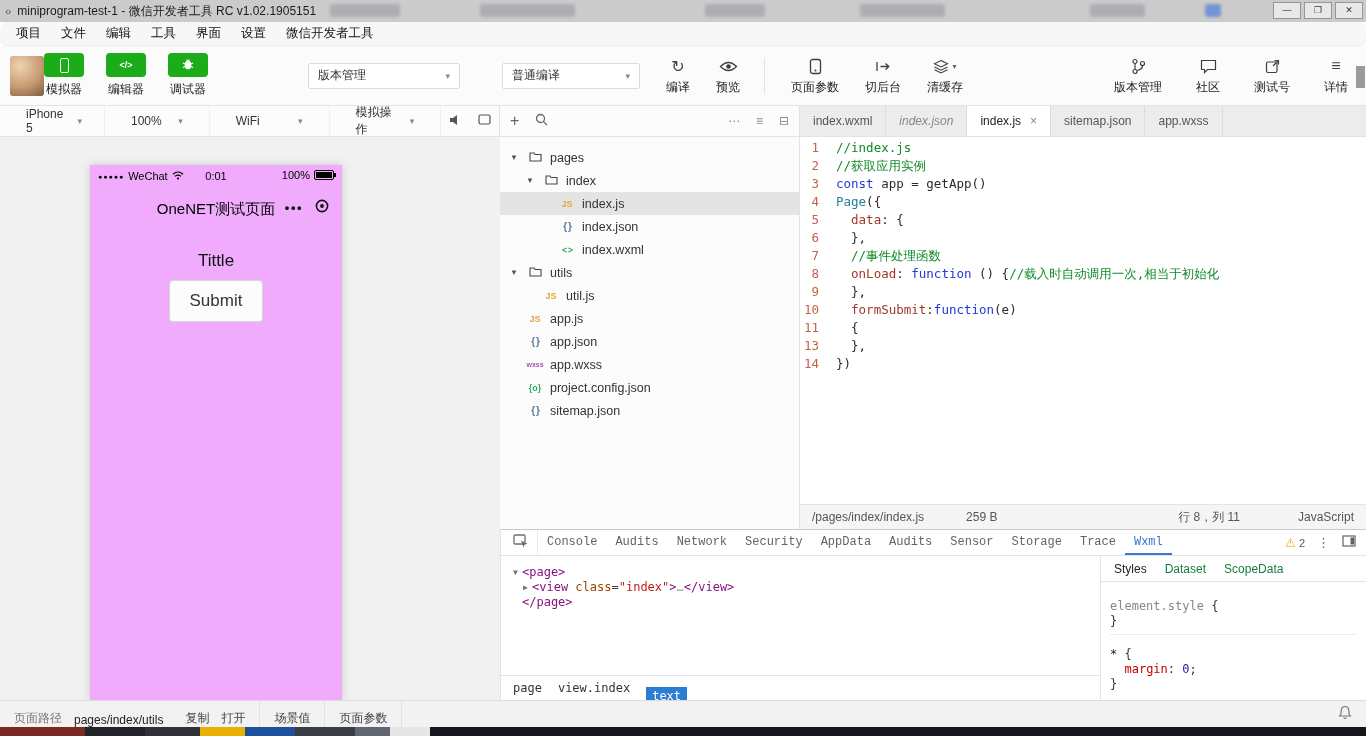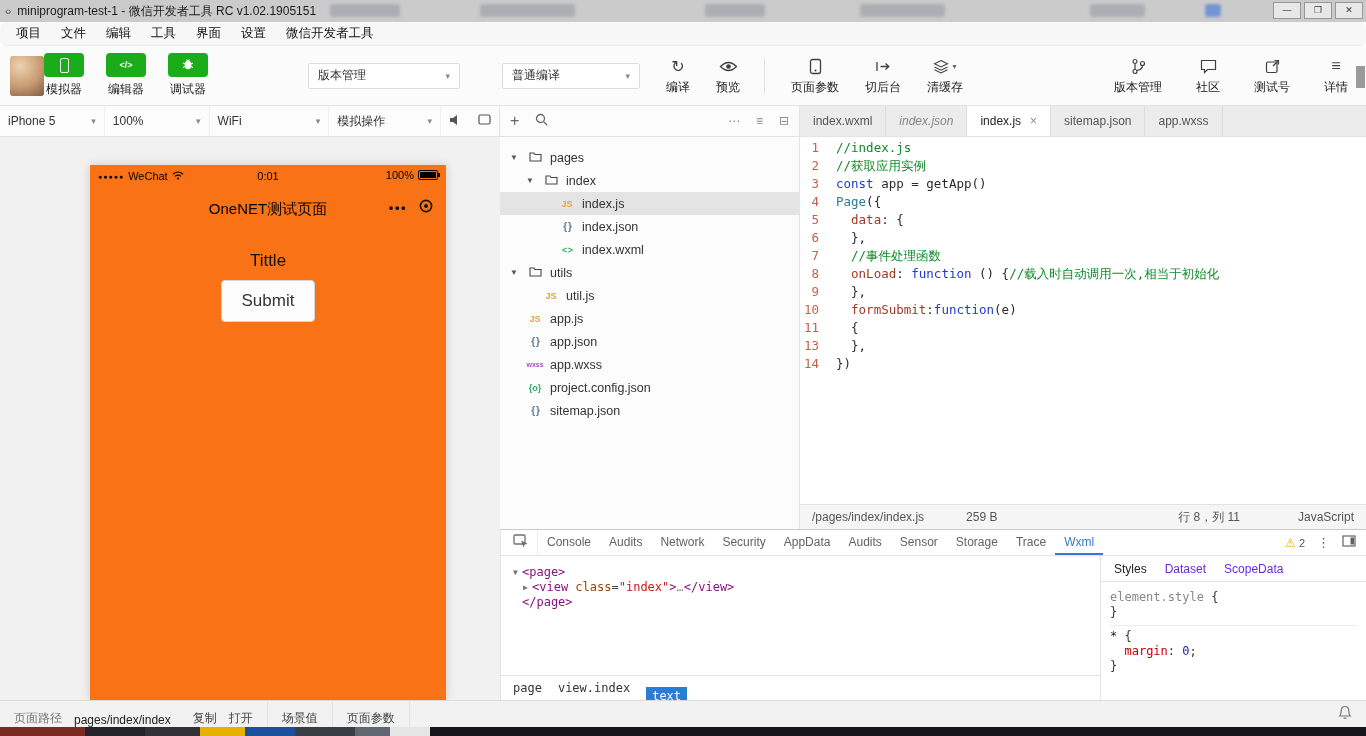--- a/index.html
+++ b/index.html
@@ -43,38 +43,38 @@
   .act .lb { font-size:12px; margin-top:2px; }
   .vsep { width:1px; height:36px; background:#e3e3e3; margin-left:24px; }
   .right-acts { margin-left:auto; display:flex; align-items:center; margin-right:18px; }
   .right-acts .act { margin-left:34px; }
   .mini-caret { font-size:8px; color:#666; margin-left:3px; }
 
   
   .ctrlbar { position:absolute; top:106px; left:0; width:1366px; height:31px; background:#fcfcfc;
     border-bottom:1px solid #e3e3e3; display:flex; }
   .dev { width:500px; display:flex; align-items:stretch; border-right:1px solid #e3e3e3; flex:none; }
-  .dev-dd { display:flex; align-items:center; padding:0 8px; border-right:1px solid #efefef; font-size:12px; color:#333; }
+  .dev-dd { display:flex; align-items:center; padding:0 26px; border-right:1px solid #efefef; font-size:12px; color:#333; }
   .dev-dd .caret { color:#888; font-size:9px; margin-left:auto; padding-left:14px; }
   .dev-dd.w1{width:105px;} .dev-dd.w2{width:105px;} .dev-dd.w3{width:120px;} .dev-dd.w4{width:112px;}
   .dev-ic { display:flex; align-items:center; justify-content:center; width:29px; color:#555; }
   .tree-hd { width:300px; flex:none; display:flex; align-items:center; border-right:1px solid #e3e3e3; padding:0 10px; }
   .tree-hd .hd-ic { color:#666; margin-right:16px; display:flex; align-items:center; }
   .tree-hd .spacer { margin-left:auto; }
   .tree-hd .hd-ic.rt { margin-right:0; margin-left:16px; color:#8a8a8a; }
   .plus-glyph { font-size:16px; line-height:1; color:#666; }
   .tabs { flex:1; display:flex; align-items:stretch; background:#ececec; overflow:hidden; }
   .tab { display:flex; align-items:center; padding:0 13px; border-right:1px solid #dcdcdc; font-size:12px; color:#555; background:#ececec; white-space:nowrap; }
   .tab.preview .lbl { font-style:italic; color:#888; }
   .tab.active { background:#fff; color:#222; }
   .tab .close { margin-left:9px; color:#888; font-size:12px; }
 
   
   .sim { position:absolute; top:137px; left:0; width:500px; height:563px; background:#f1f1f1; overflow:hidden; }
-  .phone { position:absolute; left:90px; top:28px; width:356px; height:535px; background:#f97316; box-shadow:0 0 9px rgba(0,0,0,.16); }
+  .phone { position:absolute; left:90px; top:28px; width:252px; height:535px; background:#f0abfc; box-shadow:0 0 9px rgba(0,0,0,.16); }
   .p-status { position:relative; height:24px; font-size:11px; color:#000; }
   .p-left { position:absolute; left:8px; top:5px; display:flex; align-items:center; gap:4px; }
   .sig { font-size:7px; letter-spacing:1px; }
   .p-time { position:absolute; left:0; right:0; top:5px; text-align:center; font-size:11px; }
   .p-right { position:absolute; right:8px; top:4px; display:flex; align-items:center; gap:4px; }
   .batt { width:20px; height:10px; border:1px solid #000; border-radius:2px; position:relative; }
   .batt i { position:absolute; inset:1px; background:#000; display:block; }
   .batt:after { content:""; position:absolute; right:-3px; top:2px; width:2px; height:4px; background:#000; }
   .p-nav { position:relative; height:40px; display:flex; align-items:center; justify-content:center; font-size:15px; color:#000; }
   .capsule { position:absolute; right:12px; top:9px; display:flex; align-items:center; gap:11px; }
@@ -130,24 +130,24 @@
   .warrow { width:13px; flex:none; color:#777; font-size:8px; text-align:center; }
   .wx-tag{color:#881280} .wx-attr{color:#994500} .wx-eq{color:#444} .wx-val{color:#c41a16} .wx-dim{color:#999}
 
   .crumbs { position:absolute; left:0; bottom:0; right:266px; height:25px; border-top:1px solid #e3e3e3;
     display:flex; align-items:center; padding-left:12px; gap:16px; font-size:12px; color:#333;
     font-family:"DejaVu Sans Mono","Liberation Mono",monospace; background:#fff; }
   .crumb.selected { background:#2b7cd3; color:#fff; padding:2px 6px;margin-top:15px; }
 
   .styles { position:absolute; top:26px; right:0; bottom:0; width:266px; border-left:1px solid #e3e3e3; background:#fff; }
   .stabs { height:26px; display:flex; align-items:center; border-bottom:1px solid #e3e3e3; padding-left:4px; }
-  .stab { padding:0 9px; font-size:12px; color:#6d28d9; }
+  .stab { padding:0 9px; font-size:12px; color:#15803d; }
   .stab.active { color:#222; }
   .srules { font-family:"DejaVu Sans Mono","Liberation Mono",monospace; font-size:12px; padding:5px 9px; color:#333; }
-  .srule { padding:3px 0 5px; border-bottom:1px solid #ededed; }
+  .srule { padding:3px 0 5px; border-bottom:1px solid #ededed;margin-top:9px; }
   .srule:last-child { border-bottom:none; }
   .sline { height:15px; line-height:15px; white-space:pre; }
   .sel-inline{color:#888} .sel{color:#222} .pname{color:#c80000} .pval{color:#1a1aa6}
 
   
   .bstatus { position:absolute; top:700px; left:0; width:1366px; height:27px; background:#f2f2f2;
     border-top:1px solid #dcdcdc; display:flex; align-items:center; font-size:12px; color:#444; }
   .bs-sec { display:flex; align-items:flex-end; height:100%; padding:0 14px; border-right:1px solid #e2e2e2; }
   .bs-label { color:#777; }
   .bs-path { color:#222; margin:0 10px 0 12px; }
@@ -536,21 +536,21 @@
   </div>
 
   <div class="debug">
     <div class="dtabs">
       <span class="inspect-wrap">
         <span><svg width="16" height="15" viewBox="0 0 16 15">
               <rect x="1" y="1" width="11" height="9" rx="1" fill="none" stroke="#6e6e6e" stroke-width="1.3"></rect>
               <path d="M8 6.5 L14.5 9.8 L11.6 10.5 L10.6 13.4 Z" fill="#6e6e6e"></path>
             </svg></span>
       </span>
-      <span style="display:flex;height:100%;">
+      <span style="display:flex;height:100%;font-family:Liberation Mono, monospace;">
           <div class="dtab">Console</div>
           <div class="dtab">Audits</div>
           <div class="dtab">Network</div>
           <div class="dtab">Security</div>
           <div class="dtab">AppData</div>
           <div class="dtab">Audits</div>
           <div class="dtab">Sensor</div>
           <div class="dtab">Storage</div>
           <div class="dtab">Trace</div>
           <div class="dtab active">Wxml</div>
@@ -596,21 +596,21 @@
             <div class="sline">  <span class="pname">margin</span>: <span class="pval">0</span>;</div>
             <div class="sline">}</div>
           </div>
         </div>
     </div>
   </div>
 
   <div class="bstatus">
     <div class="bs-sec">
       <span class="bs-label">页面路径</span>
-      <span class="bs-path">pages/index/index</span>
+      <span class="bs-path">pages/index/utils</span>
       <span class="bs-link">复制</span>
       <span class="bs-link">打开</span>
     </div>
     <div class="bs-sec">
       <span>场景值</span>
     </div>
     <div class="bs-sec">
       <span>页面参数</span>
     </div>
     <span class="bell">

